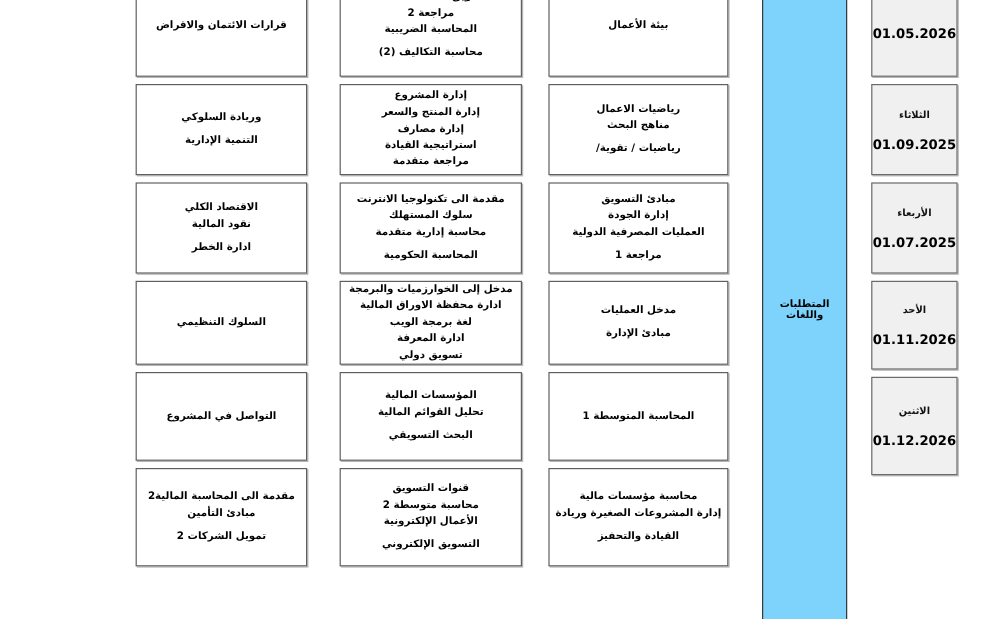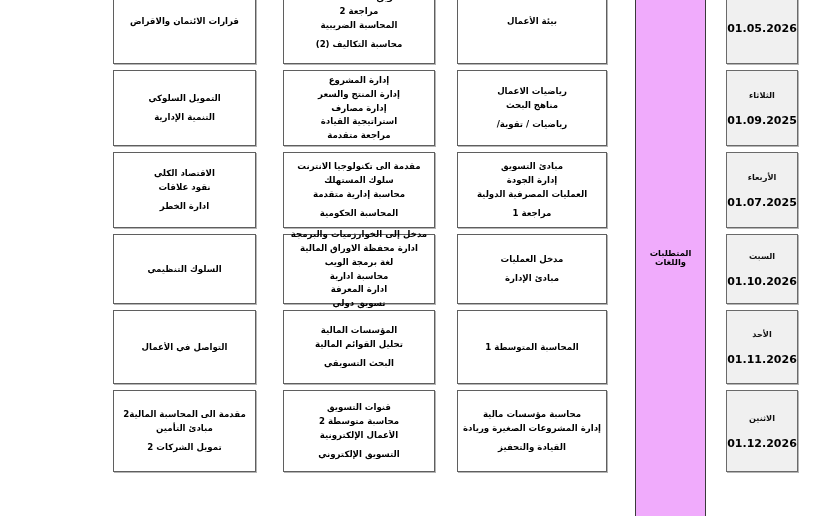--- a/index.html
+++ b/index.html
@@ -71,21 +71,21 @@
   .r3 { height: 76px; }
   .r4 { height: 70px; }
   .r5 { height: 74px; }
   .r6 { height: 82px; }
 
   
   .blue-panel {
     box-sizing: border-box;
     width: 71px;
     height: 516px;
-    background: #f0abfc;
+    background: #7dd3fc;
     border-left: 1px solid #3a3a3a;
     border-right: 1px solid #3a3a3a;
     display: flex;
     align-items: center;
     justify-content: center;
     text-align: center;
     direction: rtl;
   }
   .blue-panel .label {
     font-size: 8.4px;
@@ -124,33 +124,33 @@
 </head>
 <body>
 
 <div id="page">
 
   <div class="col col-1">
     <div class="cell r1">
         <span class="line">قرارات الائتمان والاقراض</span>
       </div>
     <div class="cell r2">
-        <span class="line">التمويل السلوكي</span>
+        <span class="line">وريادة السلوكي</span>
         <span class="line spaced">التنمية الإدارية</span>
       </div>
     <div class="cell r3">
         <span class="line">الاقتصاد الكلي</span>
-        <span class="line">نقود علاقات</span>
+        <span class="line">نقود المالية</span>
         <span class="line spaced">ادارة الخطر</span>
       </div>
     <div class="cell r4">
         <span class="line">السلوك التنظيمي</span>
       </div>
     <div class="cell r5">
-        <span class="line">التواصل في الأعمال</span>
+        <span class="line">التواصل في المشروع</span>
       </div>
     <div class="cell r6">
         <span class="line">مقدمة الى المحاسبة المالية2</span>
         <span class="line">مبادئ التأمين</span>
         <span class="line spaced">تمويل الشركات 2</span>
       </div>
   </div>
 
   <div class="col col-2">
     <div class="cell r1">
@@ -169,21 +169,20 @@
     <div class="cell r3">
         <span class="line">مقدمة الى تكنولوجيا الانترنت</span>
         <span class="line">سلوك المستهلك</span>
         <span class="line">محاسبة إدارية متقدمة</span>
         <span class="line spaced">المحاسبة الحكومية</span>
       </div>
     <div class="cell r4">
         <span class="line">مدخل إلى الخوارزميات والبرمجة</span>
         <span class="line">ادارة محفظة الاوراق المالية</span>
         <span class="line">لغة برمجة الويب</span>
-        <span class="line">محاسبة ادارية</span>
         <span class="line">ادارة المعرفة</span>
         <span class="line">تسويق دولي</span>
       </div>
     <div class="cell r5">
         <span class="line">المؤسسات المالية</span>
         <span class="line">تحليل القوائم المالية</span>
         <span class="line spaced">البحث التسويقي</span>
       </div>
     <div class="cell r6">
         <span class="line">قنوات التسويق</span>
@@ -234,24 +233,20 @@
       <span class="date">01.05.2026</span>
     </div>
     <div class="date-cell r2">
       <span class="day">الثلاثاء</span>
       <span class="date">01.09.2025</span>
     </div>
     <div class="date-cell r3">
       <span class="day">الأربعاء</span>
       <span class="date">01.07.2025</span>
     </div>
-    <div class="date-cell r4">
-      <span class="day">السبت</span>
-      <span class="date">01.10.2026</span>
-    </div>
     <div class="date-cell r5">
       <span class="day">الأحد</span>
       <span class="date">01.11.2026</span>
     </div>
     <div class="date-cell r6">
       <span class="day">الاثنين</span>
       <span class="date">01.12.2026</span>
     </div>
   </div>
 

